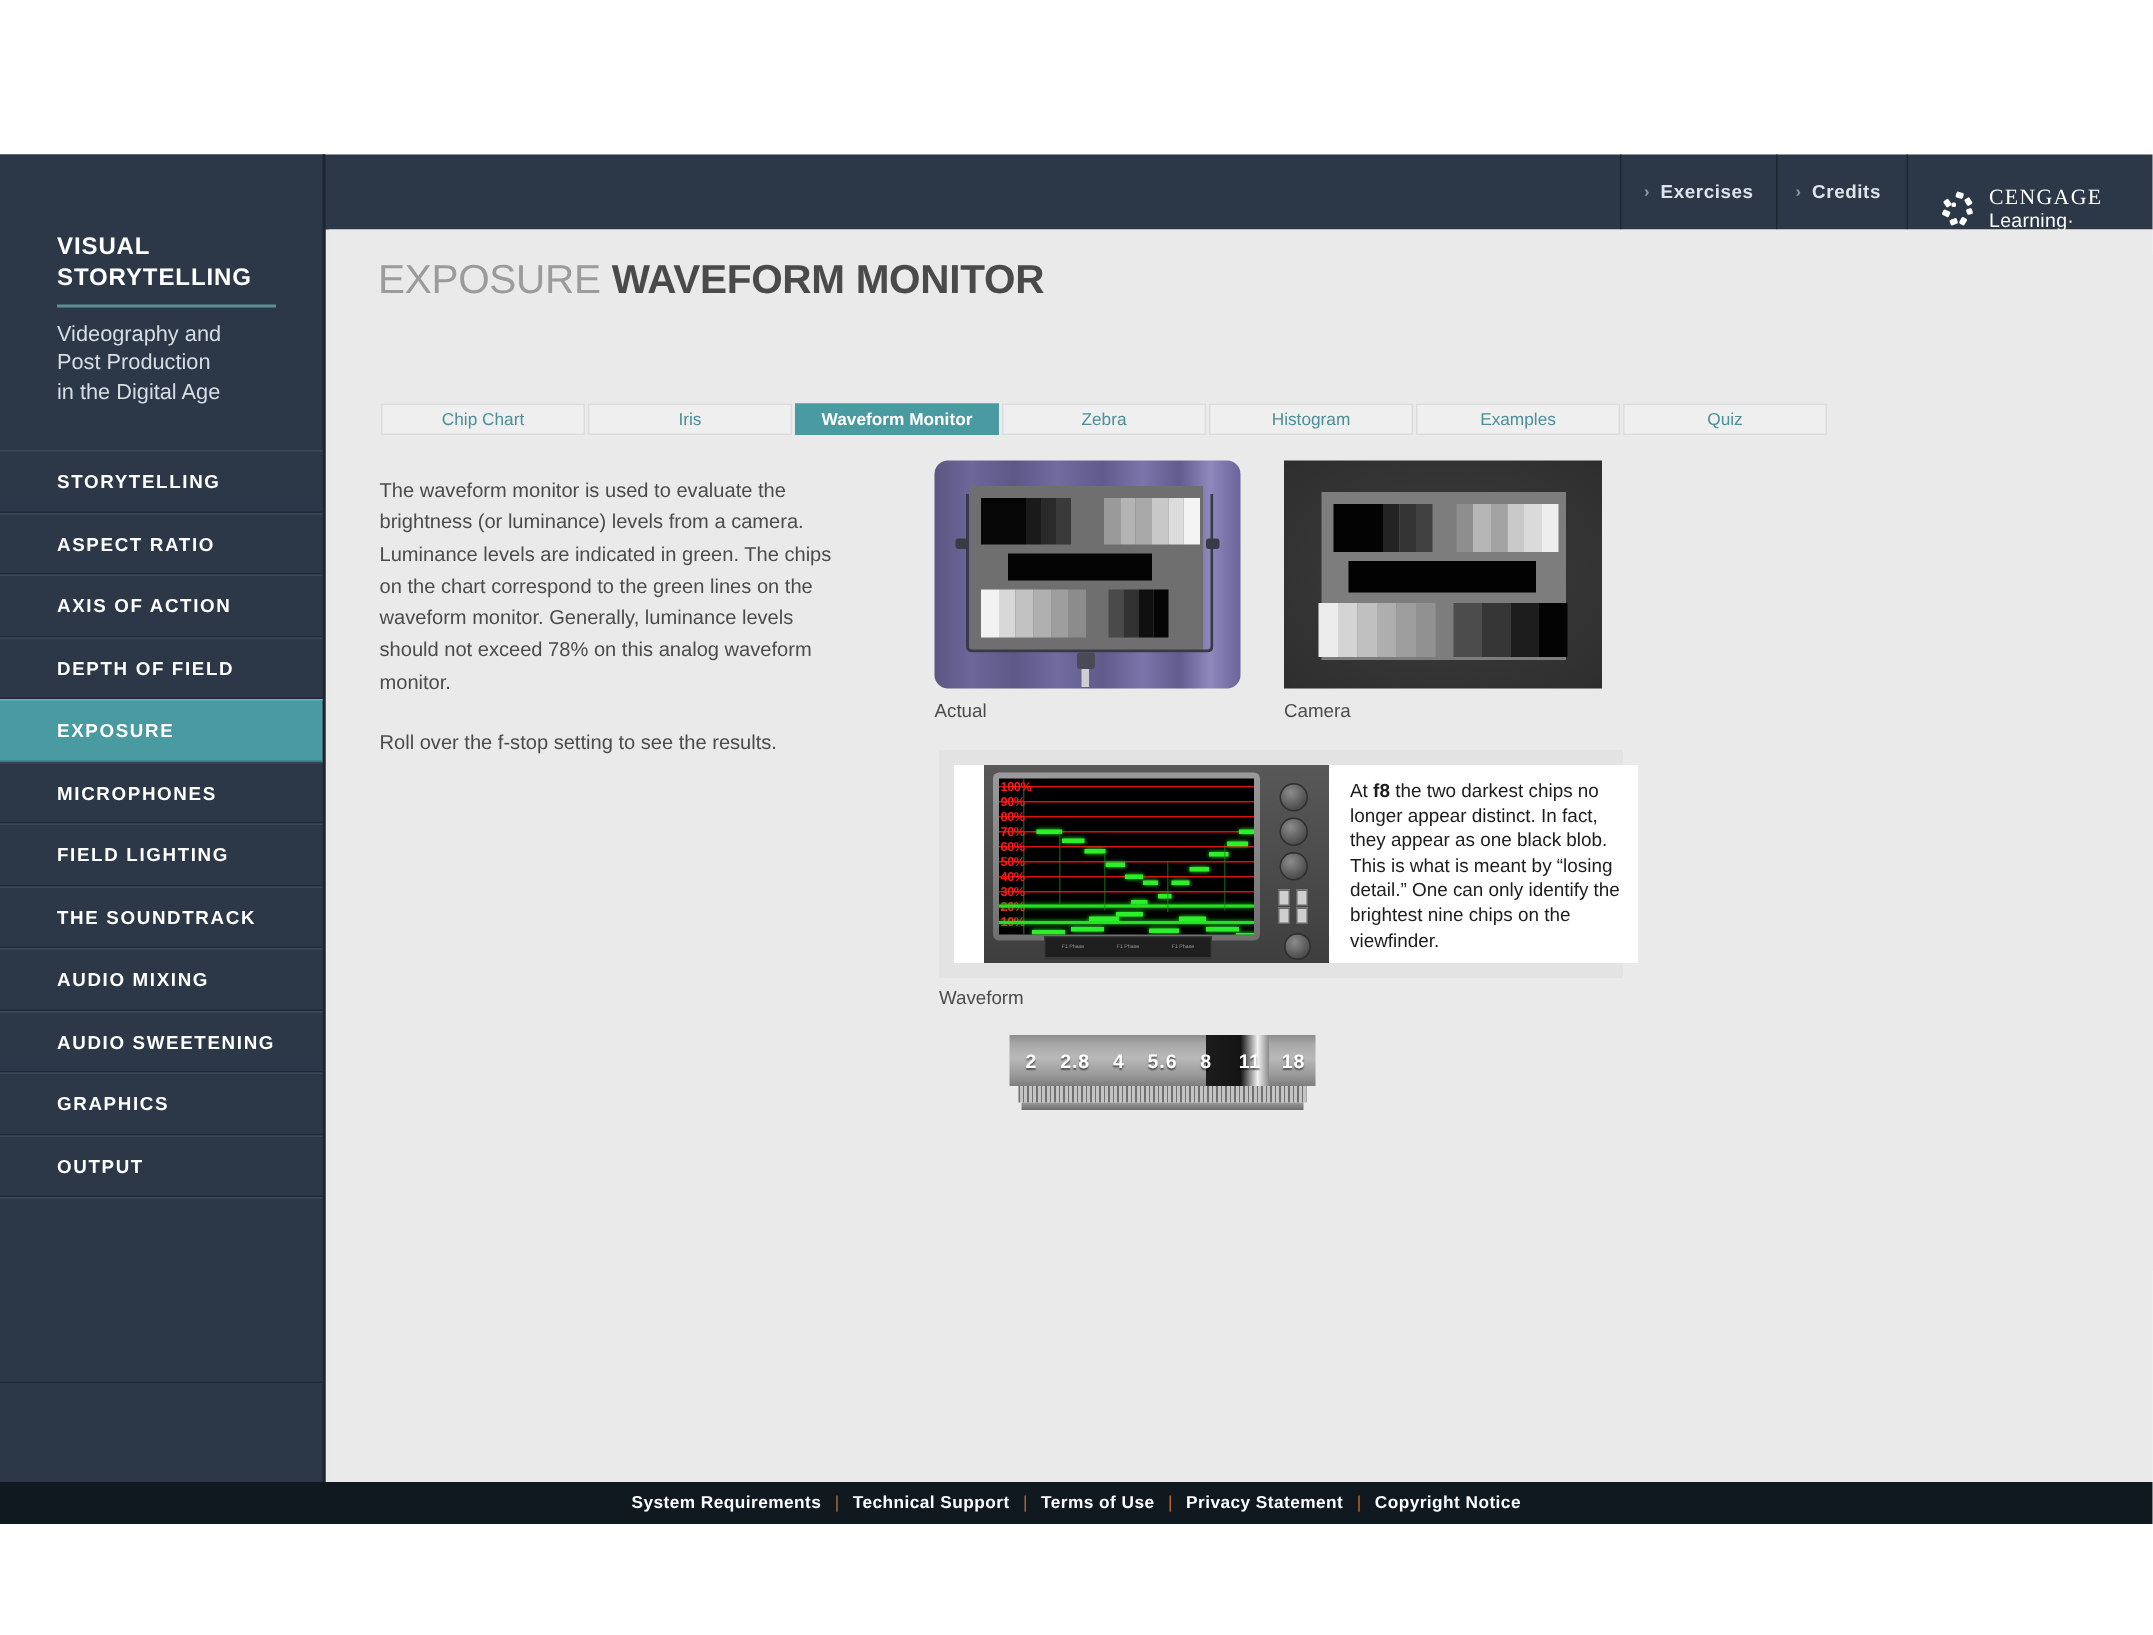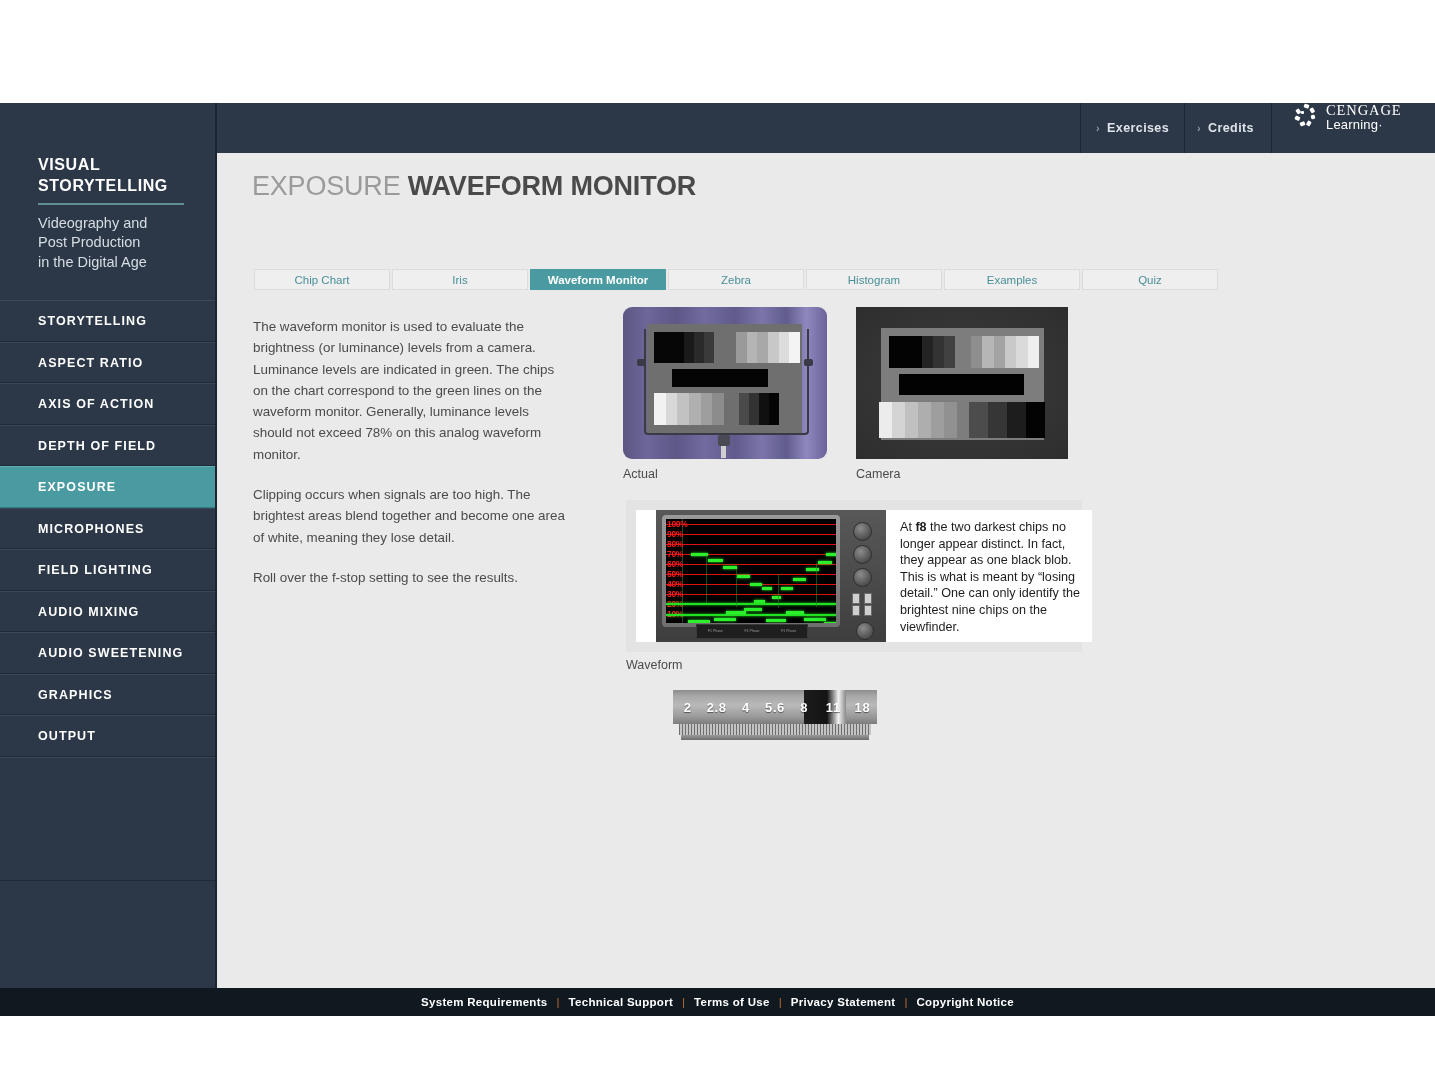--- a/index.html
+++ b/index.html
@@ -10,21 +10,21 @@
   
   .app{position:absolute;left:0;top:103px;width:1435px;height:885px;background:#e9e9e9;}
 
   
   .topbar{position:absolute;left:0;top:0;width:1435px;height:50px;background:#2c3847;}
   .topbar .divider{position:absolute;top:0;width:1px;height:50px;background:#1d2733;}
   .topnav-item{position:absolute;top:0;height:50px;display:flex;align-items:center;
     color:#dfe4ea;font-size:12.5px;font-weight:bold;letter-spacing:.4px;cursor:pointer;}
   .topnav-item .chev{color:#8d99a8;margin-right:7px;font-size:11px;}
 
-  .logo{position:absolute;left:1281px;top:0;width:154px;height:50px;display:flex;align-items:flex-start;
+  .logo{position:absolute;left:1281px;top:0;width:154px;height:50px;display:flex;align-items:flex-end;
     padding-left:12px;box-sizing:border-box;}
   .logo-mark{width:26px;height:26px;position:relative;flex:0 0 auto;margin-right:7px;}
   .logo-txt{line-height:1.02;}
   .logo-txt .l1{color:#ffffff;font-size:14.5px;letter-spacing:.9px;font-family:"Liberation Serif",serif;}
   .logo-txt .l2{color:#ffffff;font-size:13px;letter-spacing:.2px;}
 
   
   .sidebar{position:absolute;left:0;top:0;width:217px;height:885px;background:#2c3847;
     border-right:2px solid #1c2530;box-sizing:border-box;}
   .brand{padding:52px 0 26px 38px;}
@@ -195,20 +195,23 @@
         <div class="nav-item active">
             <span>EXPOSURE</span>
           </div>
         <div class="nav-item">
             <span>MICROPHONES</span>
           </div>
         <div class="nav-item">
             <span>FIELD LIGHTING</span>
           </div>
         <div class="nav-item">
+            <span>THE SOUNDTRACK</span>
+          </div>
+        <div class="nav-item">
             <span>AUDIO MIXING</span>
           </div>
         <div class="nav-item">
             <span>AUDIO SWEETENING</span>
           </div>
         <div class="nav-item">
             <span>GRAPHICS</span>
           </div>
         <div class="nav-item">
             <span>OUTPUT</span>
@@ -242,21 +245,20 @@
         <div class="tab">
             <span>Examples</span>
           </div>
         <div class="tab">
             <span>Quiz</span>
           </div>
       </div>
 
       <div class="bodytext">
         <p>The waveform monitor is used to evaluate the brightness (or luminance) levels from a camera. Luminance levels are indicated in green. The chips on the chart correspond to the green lines on the waveform monitor. Generally, luminance levels should not exceed 78% on this analog waveform monitor.</p>
-        <p>Clipping occurs when signals are too high. The brightest areas blend together and become one area of white, meaning they lose detail.</p>
         <p>Roll over the f-stop setting to see the results.</p>
       </div>
 
       <div class="thumb" style="left:404px;top:154px;">
         <div class="actual-frame">
           <div class="chart-plate" style="left:24px;top:17px;width:155px;height:110px;"></div>
 
           <div class="strip" style="left:31px;top:25px;width:60px;height:31px;">
             <i style="flex:3;background:#060606"></i>
               <i style="flex:1;background:#1a1a1a"></i>

